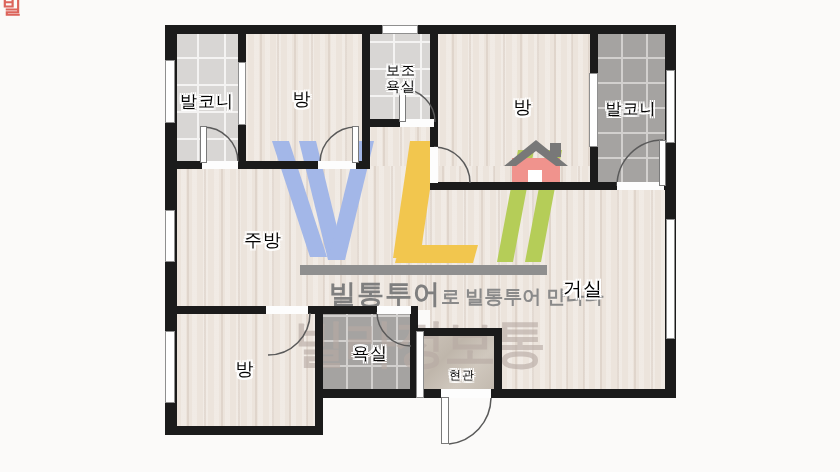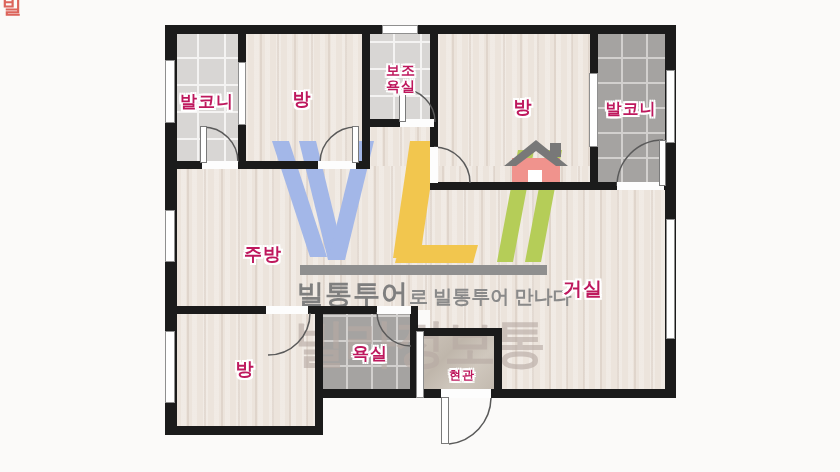--- a/index.html
+++ b/index.html
@@ -20,25 +20,25 @@
   
   .wall{background:#1b1b1b;z-index:30;}
   .window{background:#ffffff;border:1px solid #8f8f8f;z-index:35;}
   .gap{background:#fdfdfd;z-index:35;}
   .leaf{background:#ffffff;border:1px solid #7a7a7a;z-index:36;}
   #arcs{position:absolute;left:0;top:0;z-index:34;pointer-events:none;}
   #wm{position:absolute;left:0;top:0;z-index:20;pointer-events:none;}
   .floor{z-index:10;}
   
   .room-label{position:absolute;z-index:50;transform:translate(-50%,-50%);
-    font-weight:bold;color:#be185d;white-space:nowrap;text-align:left;letter-spacing:1px;
+    font-weight:normal;color:#000000;white-space:nowrap;text-align:left;letter-spacing:1px;
     text-shadow:-2px -2px 0 #fff,2px -2px 0 #fff,-2px 2px 0 #fff,2px 2px 0 #fff,
                 0 -2px 0 #fff,0 2px 0 #fff,-2px 0 0 #fff,2px 0 0 #fff;}
   #tagline{position:absolute;left:297px;top:276px;z-index:20;white-space:nowrap;font-weight:bold;color:#7f7f7f;}
-  #tagline .big{font-size:27px;letter-spacing:1px;}
+  #tagline .big{font-size:27px;letter-spacing:1px;margin-left:32px;}
   #tagline .small{font-size:19px;color:#8a8a8a;letter-spacing:0px;}
   #brand{position:absolute;left:294px;top:309px;z-index:20;font-weight:bold;font-size:52px;
     letter-spacing:-2px;color:rgba(183,169,163,.62);white-space:nowrap;}
   #corner-mark{position:absolute;left:2px;top:-7px;z-index:20;font-weight:bold;font-size:20px;color:#d9544b;opacity:.9;}
 </style>
 </head>
 <body>
 
 <div id="stage">
 
@@ -129,19 +129,19 @@
   </svg>
 
   <div class="room-label" style="left:207px;top:101px;font-size:17px;">발코니</div>
   <div class="room-label" style="left:302px;top:99px;font-size:18px;">방</div>
   <div class="room-label" style="left:401px;top:78px;font-size:14px;line-height:16px;">
     <div>보조</div>
     <div>욕실</div>
   </div>
   <div class="room-label" style="left:523px;top:107px;font-size:18px;">방</div>
   <div class="room-label" style="left:631px;top:109px;font-size:16px;">발코니</div>
-  <div class="room-label" style="left:245px;top:254px;font-size:18px;padding-left:36px;">주방</div>
+  <div class="room-label" style="left:245px;top:240px;font-size:18px;padding-left:36px;">주방</div>
   <div class="room-label" style="left:583px;top:289px;font-size:19px;">거실</div>
   <div class="room-label" style="left:245px;top:369px;font-size:18px;">방</div>
   <div class="room-label" style="left:370px;top:353px;font-size:17px;">욕실</div>
   <div class="room-label" style="left:462px;top:375px;font-size:12px;">현관</div>
 
 </div>
 
 </body></html>

